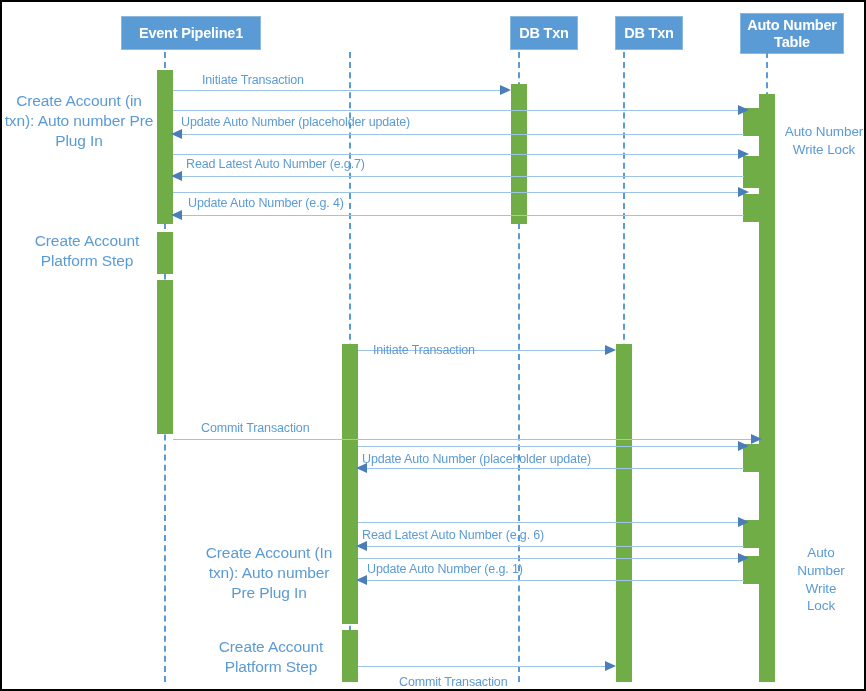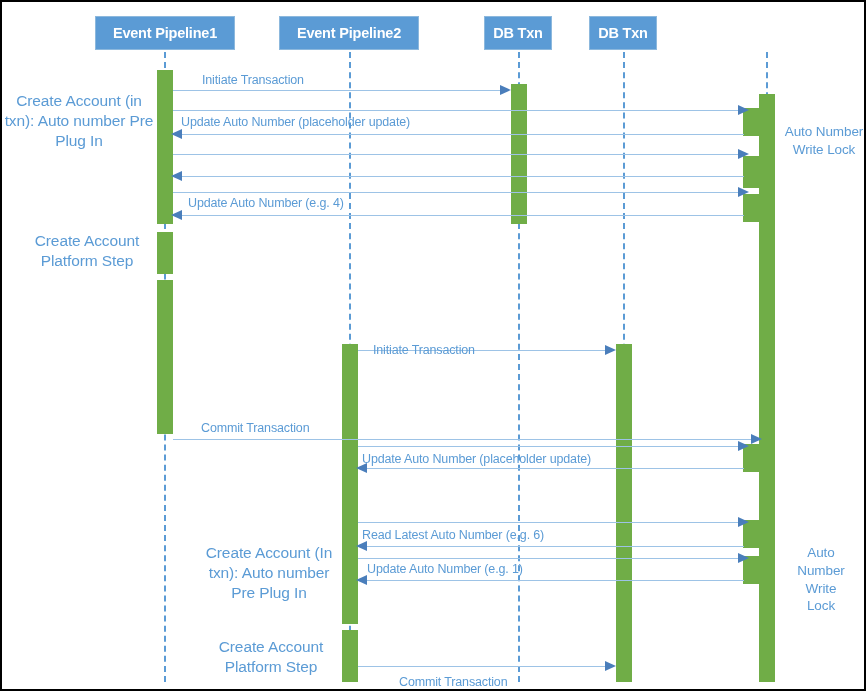--- a/index.html
+++ b/index.html
@@ -25,20 +25,21 @@
     font-weight: bold;
     font-size: 14.5px;
     line-height: 1.12;
     display: flex;
     align-items: center;
     justify-content: center;
     text-align: center;
     box-sizing: border-box;
     border: 1px solid #8CB8DD;
     letter-spacing: -0.2px;
+    margin-left: 26px;
   }
   
   .lifeline {
     position: absolute;
     width: 0;
     border-left: 2px dashed #5B9BD5;
   }
   
   .activation {
     position: absolute;
@@ -80,32 +81,32 @@
 </style>
 </head>
 <body>
 
 <div id="canvas">
 
   <div class="actor-box" style="left:93px; top:14px; width:140px; height:34px;">
     <span>Event Pipeline1</span>
   </div>
 
-  <div class="actor-box" style="left:277px; top:14px; width:140px; height:34px;">
-    <span>Event Pipeline2</span>
-  </div>
 
   <div class="actor-box" style="left:482px; top:14px; width:68px; height:34px;">
     <span>DB Txn</span>
   </div>
 
   <div class="actor-box" style="left:587px; top:14px; width:68px; height:34px;">
     <span>DB Txn</span>
   </div>
 
+  <div class="actor-box" style="left:712px; top:11px; width:104px; height:41px; padding:0 4px;">
+    <span>Auto Number Table</span>
+  </div>
 
   <div class="lifeline" style="left:162px; top:50px; height:630px;"></div>
   <div class="lifeline" style="left:347px; top:50px; height:630px;"></div>
   <div class="lifeline" style="left:516px; top:50px; height:630px;"></div>
   <div class="lifeline" style="left:621px; top:50px; height:630px;"></div>
   <div class="lifeline" style="left:764px; top:50px; height:630px;"></div>
 
   <div class="activation" style="left:155px; top:68px; width:16px; height:154px;"></div>
   <div class="activation" style="left:155px; top:230px; width:16px; height:42px;"></div>
   <div class="activation" style="left:155px; top:278px; width:16px; height:154px;"></div>
@@ -137,20 +138,21 @@
   <div class="arrowhead right" style="left:736px; top:103px;"></div>
 
   <div class="msg-line" style="left:175px; top:132px; width:567px;"></div>
   <div class="arrowhead left" style="left:169px; top:127px;"></div>
   <div class="msg-label" style="left:179px; top:113px;">Update Auto Number (placeholder update)</div>
 
   <div class="msg-line" style="left:171px; top:152px; width:571px;"></div>
   <div class="arrowhead right" style="left:736px; top:147px;"></div>
   <div class="msg-line" style="left:175px; top:174px; width:567px;"></div>
   <div class="arrowhead left" style="left:169px; top:169px;"></div>
+  <div class="msg-label" style="left:184px; top:155px;">Read Latest Auto Number (e.g.7)</div>
 
   <div class="msg-line" style="left:171px; top:190px; width:571px;"></div>
   <div class="arrowhead right" style="left:736px; top:185px;"></div>
   <div class="msg-line" style="left:175px; top:213px; width:567px;"></div>
   <div class="arrowhead left" style="left:169px; top:208px;"></div>
   <div class="msg-label" style="left:186px; top:194px;">Update Auto Number (e.g. 4)</div>
 
   <div class="msg-line" style="left:356px; top:348px; width:252px;"></div>
   <div class="arrowhead right" style="left:603px; top:343px;"></div>
   <div class="msg-label" style="left:371px; top:341px;">Initiate Transaction</div>

